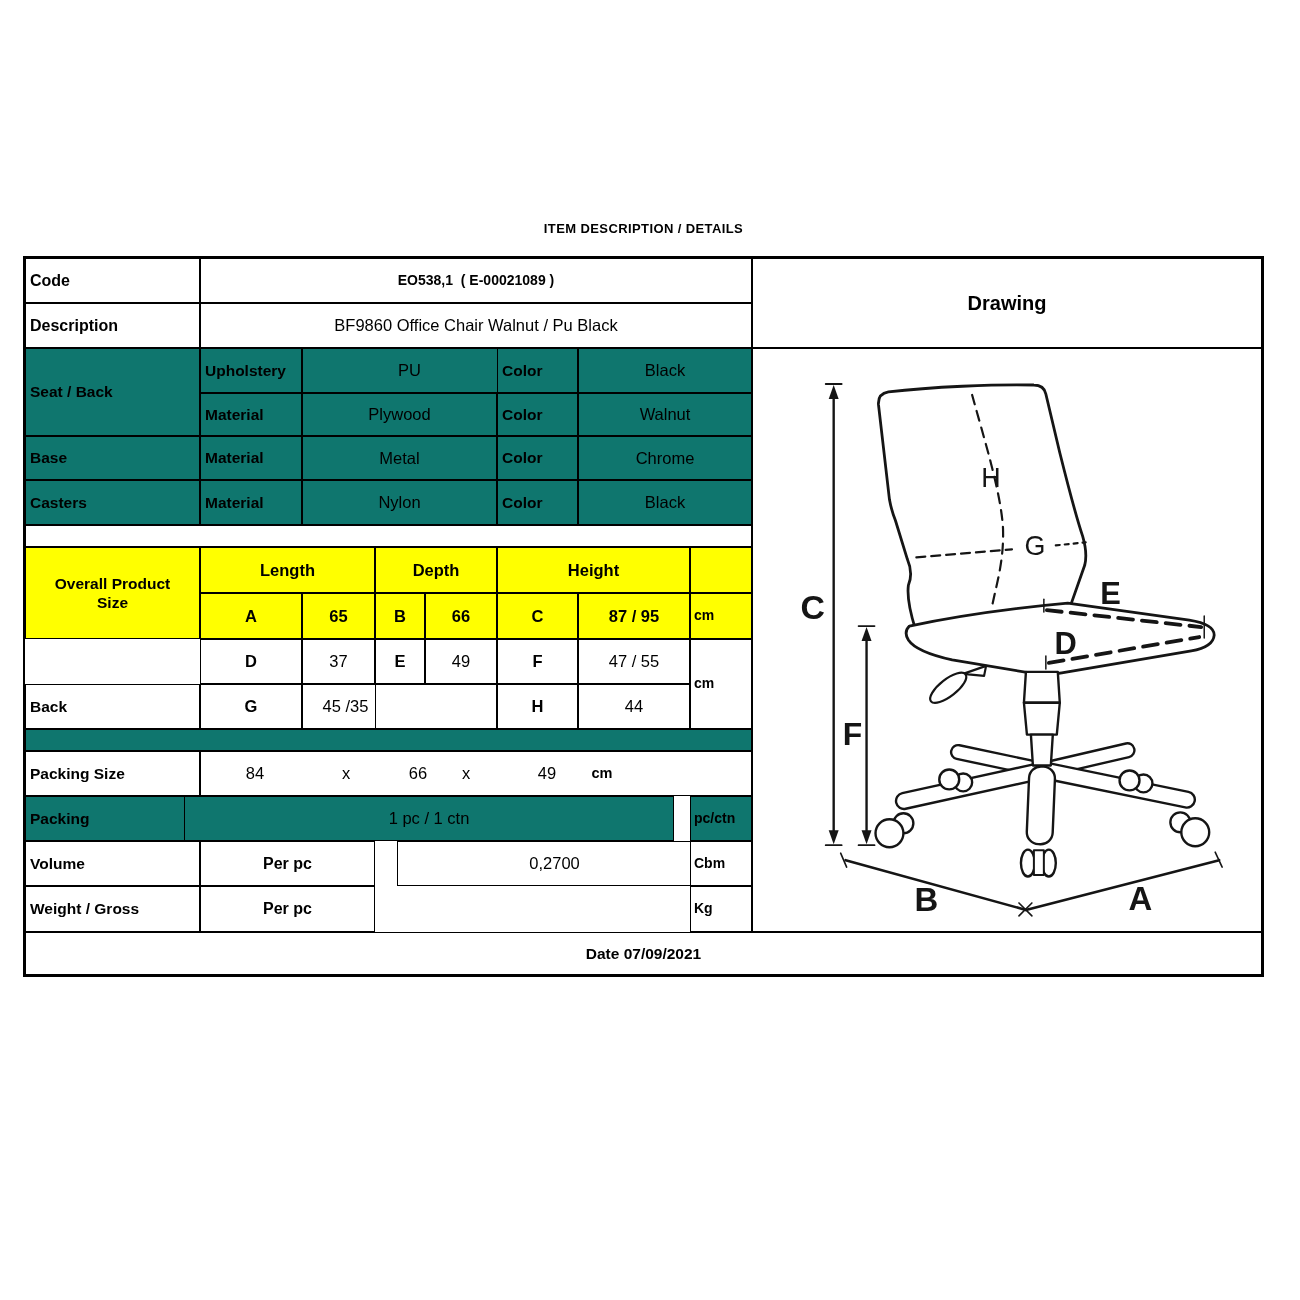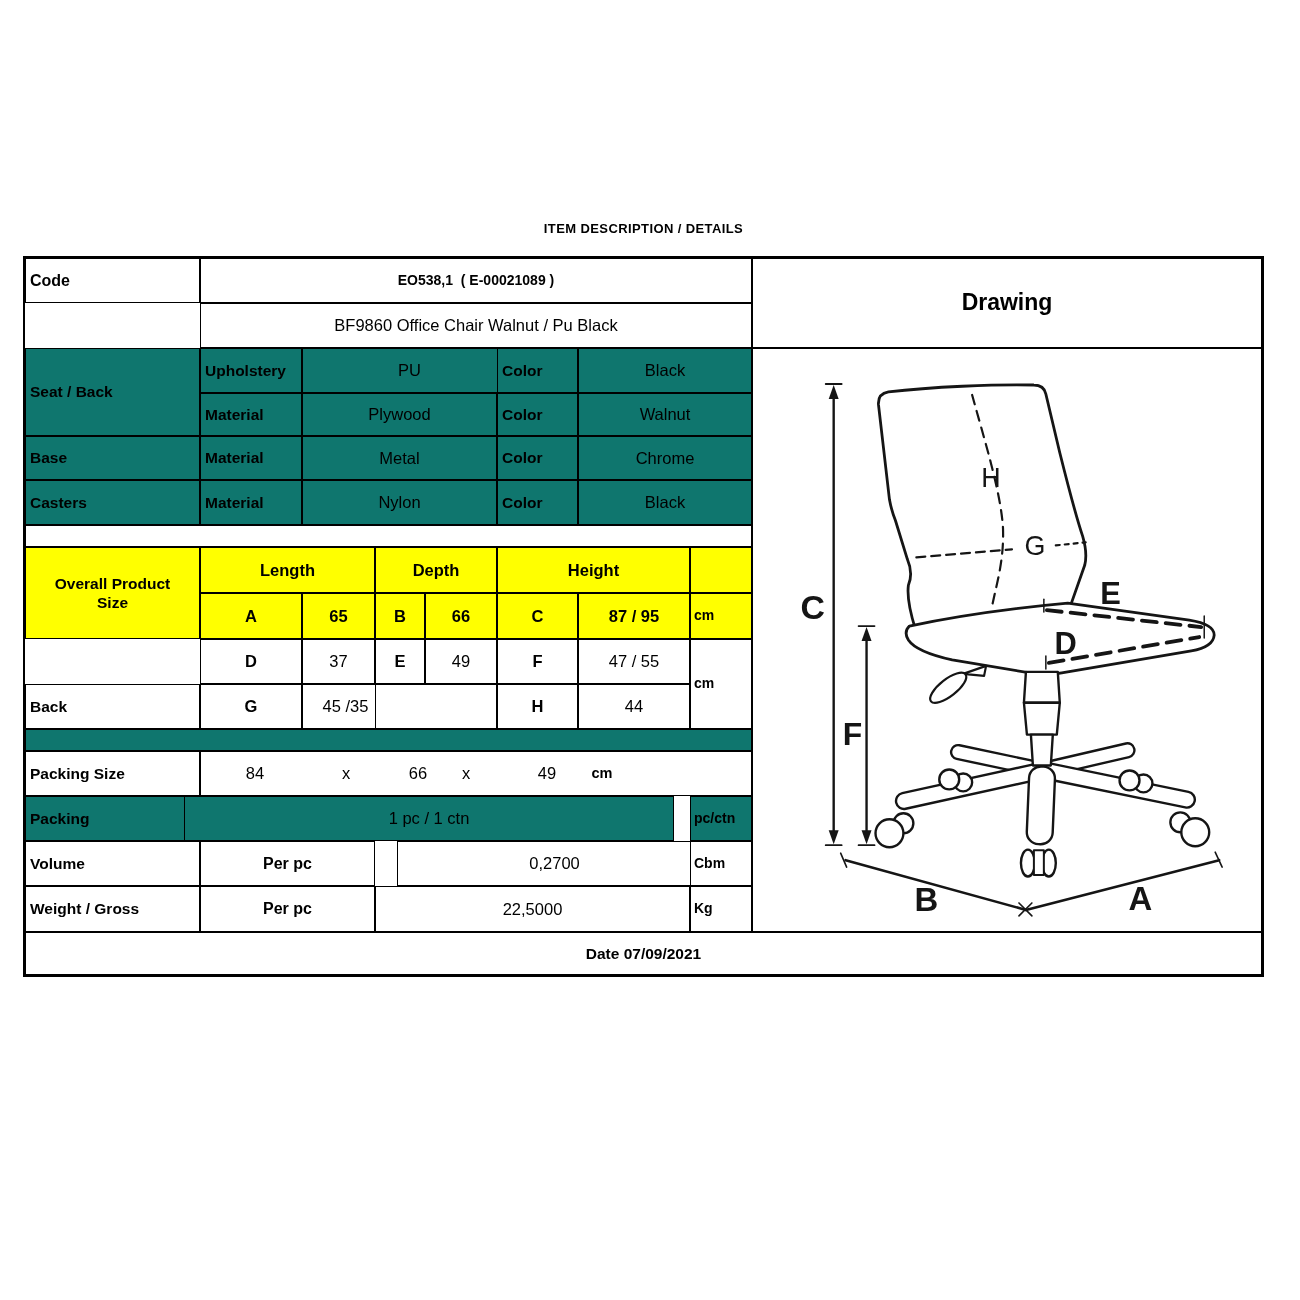--- a/index.html
+++ b/index.html
@@ -24,20 +24,21 @@
 </style>
 </head>
 <body>
 
 <div>
 
   <div class="title">ITEM DESCRIPTION / DETAILS</div>
 
   <div class="c lab" style="left:25px;top:258px;width:175px;height:45px;font-size:16px">Code</div>
   <div class="c b" style="left:200px;top:258px;width:552px;height:45px;font-size:14px;white-space:pre">EO538,1  ( E-00021089 )</div>
+  <div class="c lab" style="left:25px;top:303px;width:175px;height:45px;font-size:16px">Description</div>
   <div class="c" style="left:200px;top:303px;width:552px;height:45px">BF9860 Office Chair Walnut / Pu Black</div>
 
   <div class="c lab gray" style="left:25px;top:348px;width:175px;height:88px">Seat / Back</div>
   <div class="c lab gray" style="left:200px;top:348px;width:102px;height:45px">Upholstery</div>
   <div class="c gray" style="left:302px;top:348px;width:215px;height:45px">PU</div>
   <div class="c lab gray" style="left:497px;top:348px;width:81px;height:45px">Color</div>
   <div class="c gray" style="left:578px;top:348px;width:174px;height:45px">Black</div>
 
   <div class="c lab gray" style="left:200px;top:393px;width:102px;height:43px">Material</div>
   <div class="c gray" style="left:302px;top:393px;width:195px;height:43px">Plywood</div>
@@ -106,26 +107,25 @@
   <div class="c gray" style="left:184px;top:796px;width:490px;height:45px">1 pc / 1 ctn</div>
   <div class="c u gray" style="left:690px;top:796px;width:62px;height:45px">pc/ctn</div>
 
   <div class="c lab" style="left:25px;top:841px;width:175px;height:45px">Volume</div>
   <div class="c b" style="left:200px;top:841px;width:175px;height:45px;font-size:16px">Per pc</div>
   <div class="c" style="left:397px;top:841px;width:315px;height:45px">0,2700</div>
   <div class="c u" style="left:690px;top:841px;width:62px;height:45px">Cbm</div>
 
   <div class="c lab" style="left:25px;top:886px;width:175px;height:46px">Weight / Gross</div>
   <div class="c b" style="left:200px;top:886px;width:175px;height:46px;font-size:16px">Per pc</div>
-  <div class="c" style="left:375px;top:886px;width:315px;height:46px">22,5000</div>
   <div class="c u" style="left:690px;top:886px;width:62px;height:46px">Kg</div>
 
   <div class="c b" style="left:25px;top:932px;width:1237px;height:43px;font-size:15.5px">Date 07/09/2021</div>
 
-  <div class="c b" style="left:752px;top:258px;width:510px;height:90px;font-size:23px">Drawing</div>
+  <div class="c b" style="left:752px;top:258px;width:510px;height:90px;font-size:20px">Drawing</div>
   <div class="c" style="left:752px;top:348px;width:510px;height:584px">
     <svg width="508" height="582" viewBox="752 348 510 584">
       <g stroke="#151515" fill="none" stroke-width="2.4" stroke-linecap="round" stroke-linejoin="round">
 
         <g>
           <line x1="833" y1="390" x2="833" y2="840"></line>
           <line x1="825" y1="383" x2="841" y2="383" stroke-width="1.8"></line>
           <line x1="825" y1="846" x2="841" y2="846" stroke-width="1.8"></line>
           <polygon points="833,384 828,398 838,398" fill="#151515" stroke="none"></polygon>
           <polygon points="833,845 828,831 838,831" fill="#151515" stroke="none"></polygon>

